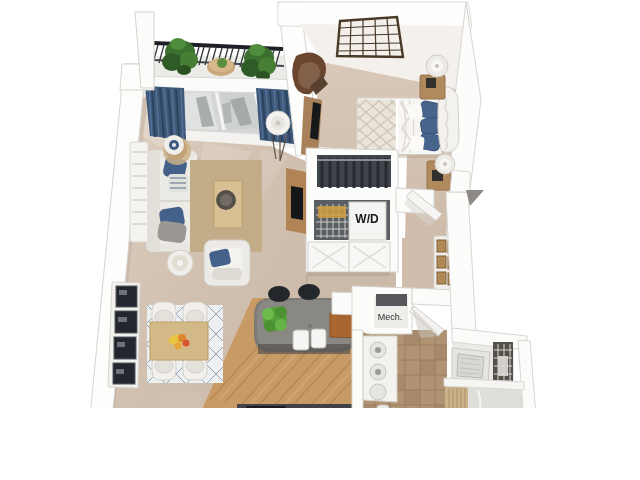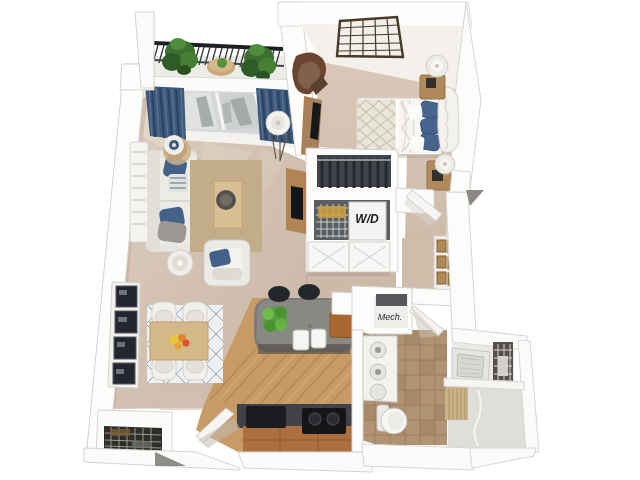--- a/index.html
+++ b/index.html
@@ -1,16 +1,16 @@
 <!DOCTYPE html>
 <html><head>
 <meta charset="utf-8">
 <style>
   html,body{margin:0;padding:0;background:#ffffff;}
-  #plan{width:640px;height:480px;position:relative;font-family:"Liberation Sans",sans-serif;font-style:italic;}
+  #plan{width:640px;height:408px;position:relative;font-family:"Liberation Sans",sans-serif;}
 </style>
 </head>
 <body>
 <div id="plan">
 <svg width="640" height="480" viewBox="0 0 640 480">
 <defs>
   <linearGradient id="floorLiv" x1="0" y1="0" x2="1" y2="1">
     <stop offset="0" stop-color="#ded0c2"></stop>
     <stop offset="0.5" stop-color="#d2c1b1"></stop>
     <stop offset="1" stop-color="#c9b7a6"></stop>

